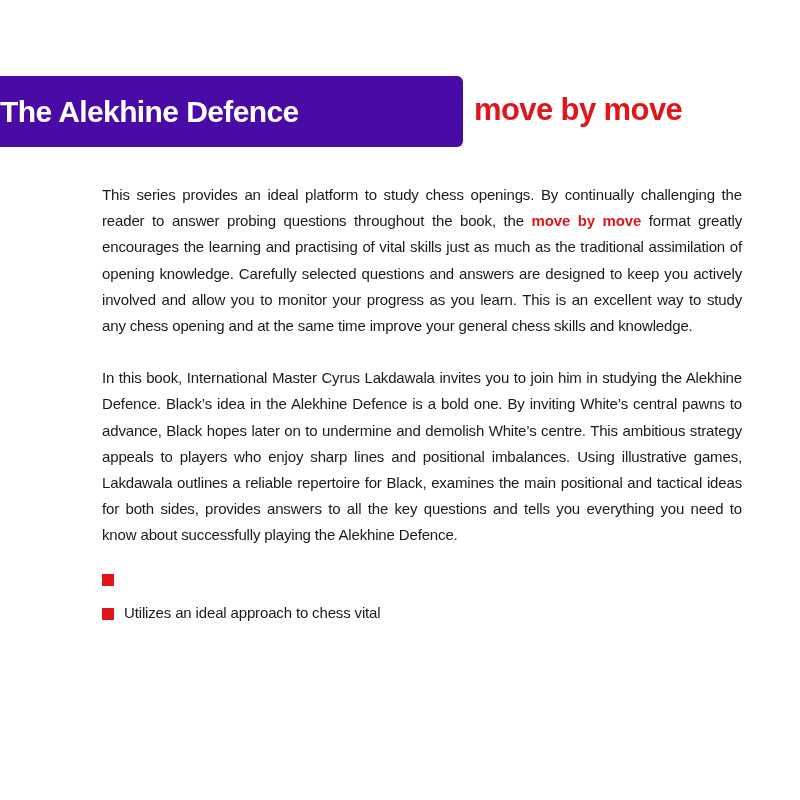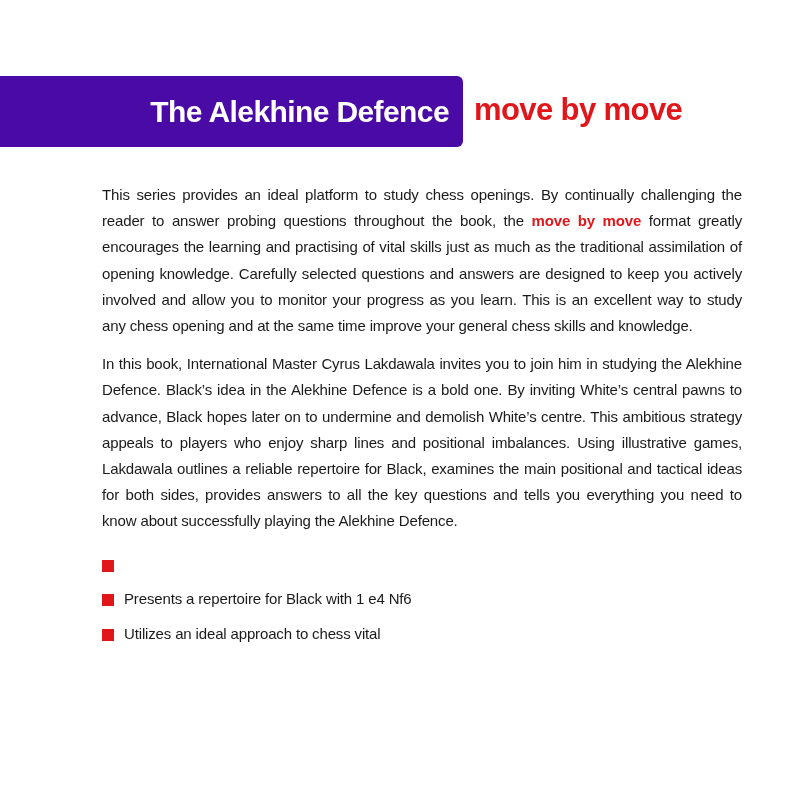--- a/index.html
+++ b/index.html
@@ -18,21 +18,20 @@
     .banner {
       position: absolute;
       left: 0;
       top: 76px;
       width: 463px;
       height: 71px;
       background: #4a0aa6;
       border-radius: 0 6px 6px 0;
       display: flex;
       align-items: center;
-      justify-content: flex-end;
       box-sizing: border-box;
       padding-right: 14px;
     }
     .banner-title {
       color: #ffffff;
       font-weight: bold;
       font-size: 30px;
       letter-spacing: -0.6px;
       white-space: nowrap;
     }
@@ -55,21 +54,21 @@
       font-size: 15px;
       line-height: 26.2px;
       letter-spacing: -0.15px;
     }
     .para {
       margin: 0;
       text-align: justify;
       text-align-last: left;
     }
     .para + .para {
-      margin-top: 12px;
+      margin-top: 26px;
     }
     .highlight {
       color: #e0161b;
       font-weight: bold;
     }
     .bullets {
       list-style: none;
       margin: 13px 0 0 0;
       padding: 0;
     }
@@ -99,20 +98,16 @@
 <div class="body-text">
   <p class="para"><span>This series provides an ideal platform to study chess openings. By continually challenging the reader to answer probing questions throughout the book, the </span><span class="highlight">move by move</span><span> format greatly encourages the learning and practising of vital skills just as much as the traditional assimilation of opening knowledge. Carefully selected questions and answers are designed to keep you actively involved and allow you to monitor your progress as you learn. This is an excellent way to study any chess opening and at the same time improve your general chess skills and knowledge.</span></p>
   <p class="para">In this book, International Master Cyrus Lakdawala invites you to join him in studying the Alekhine Defence. Black’s idea in the Alekhine Defence is a bold one. By inviting White’s central pawns to advance, Black hopes later on to undermine and demolish White’s centre. This ambitious strategy appeals to players who enjoy sharp lines and positional imbalances. Using illustrative games, Lakdawala outlines a reliable repertoire for Black, examines the main positional and tactical ideas for both sides, provides answers to all the key questions and tells you everything you need to know about successfully playing the Alekhine Defence.</p>
 
   <ul class="bullets">
     <li class="bullet-item">
       <span class="bullet-marker"></span>
     </li>
     <li class="bullet-item">
       <span class="bullet-marker"></span>
-      <span>Presents a repertoire for Black with 1 e4 Nf6</span>
-    </li>
-    <li class="bullet-item">
-      <span class="bullet-marker"></span>
       <span>Utilizes an ideal approach to chess vital</span>
     </li>
   </ul>
 </div>
 
 </body></html>

